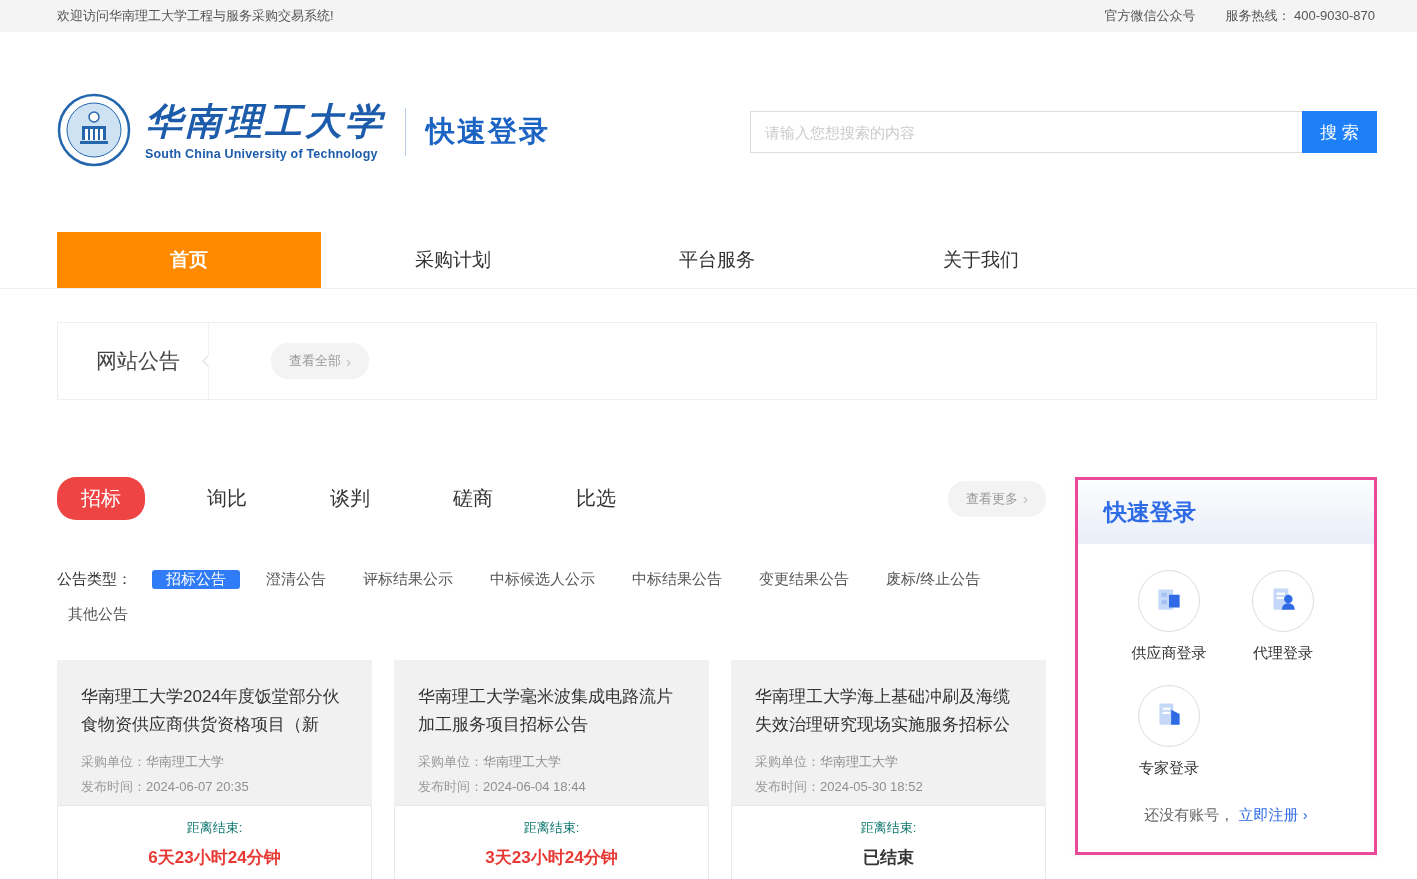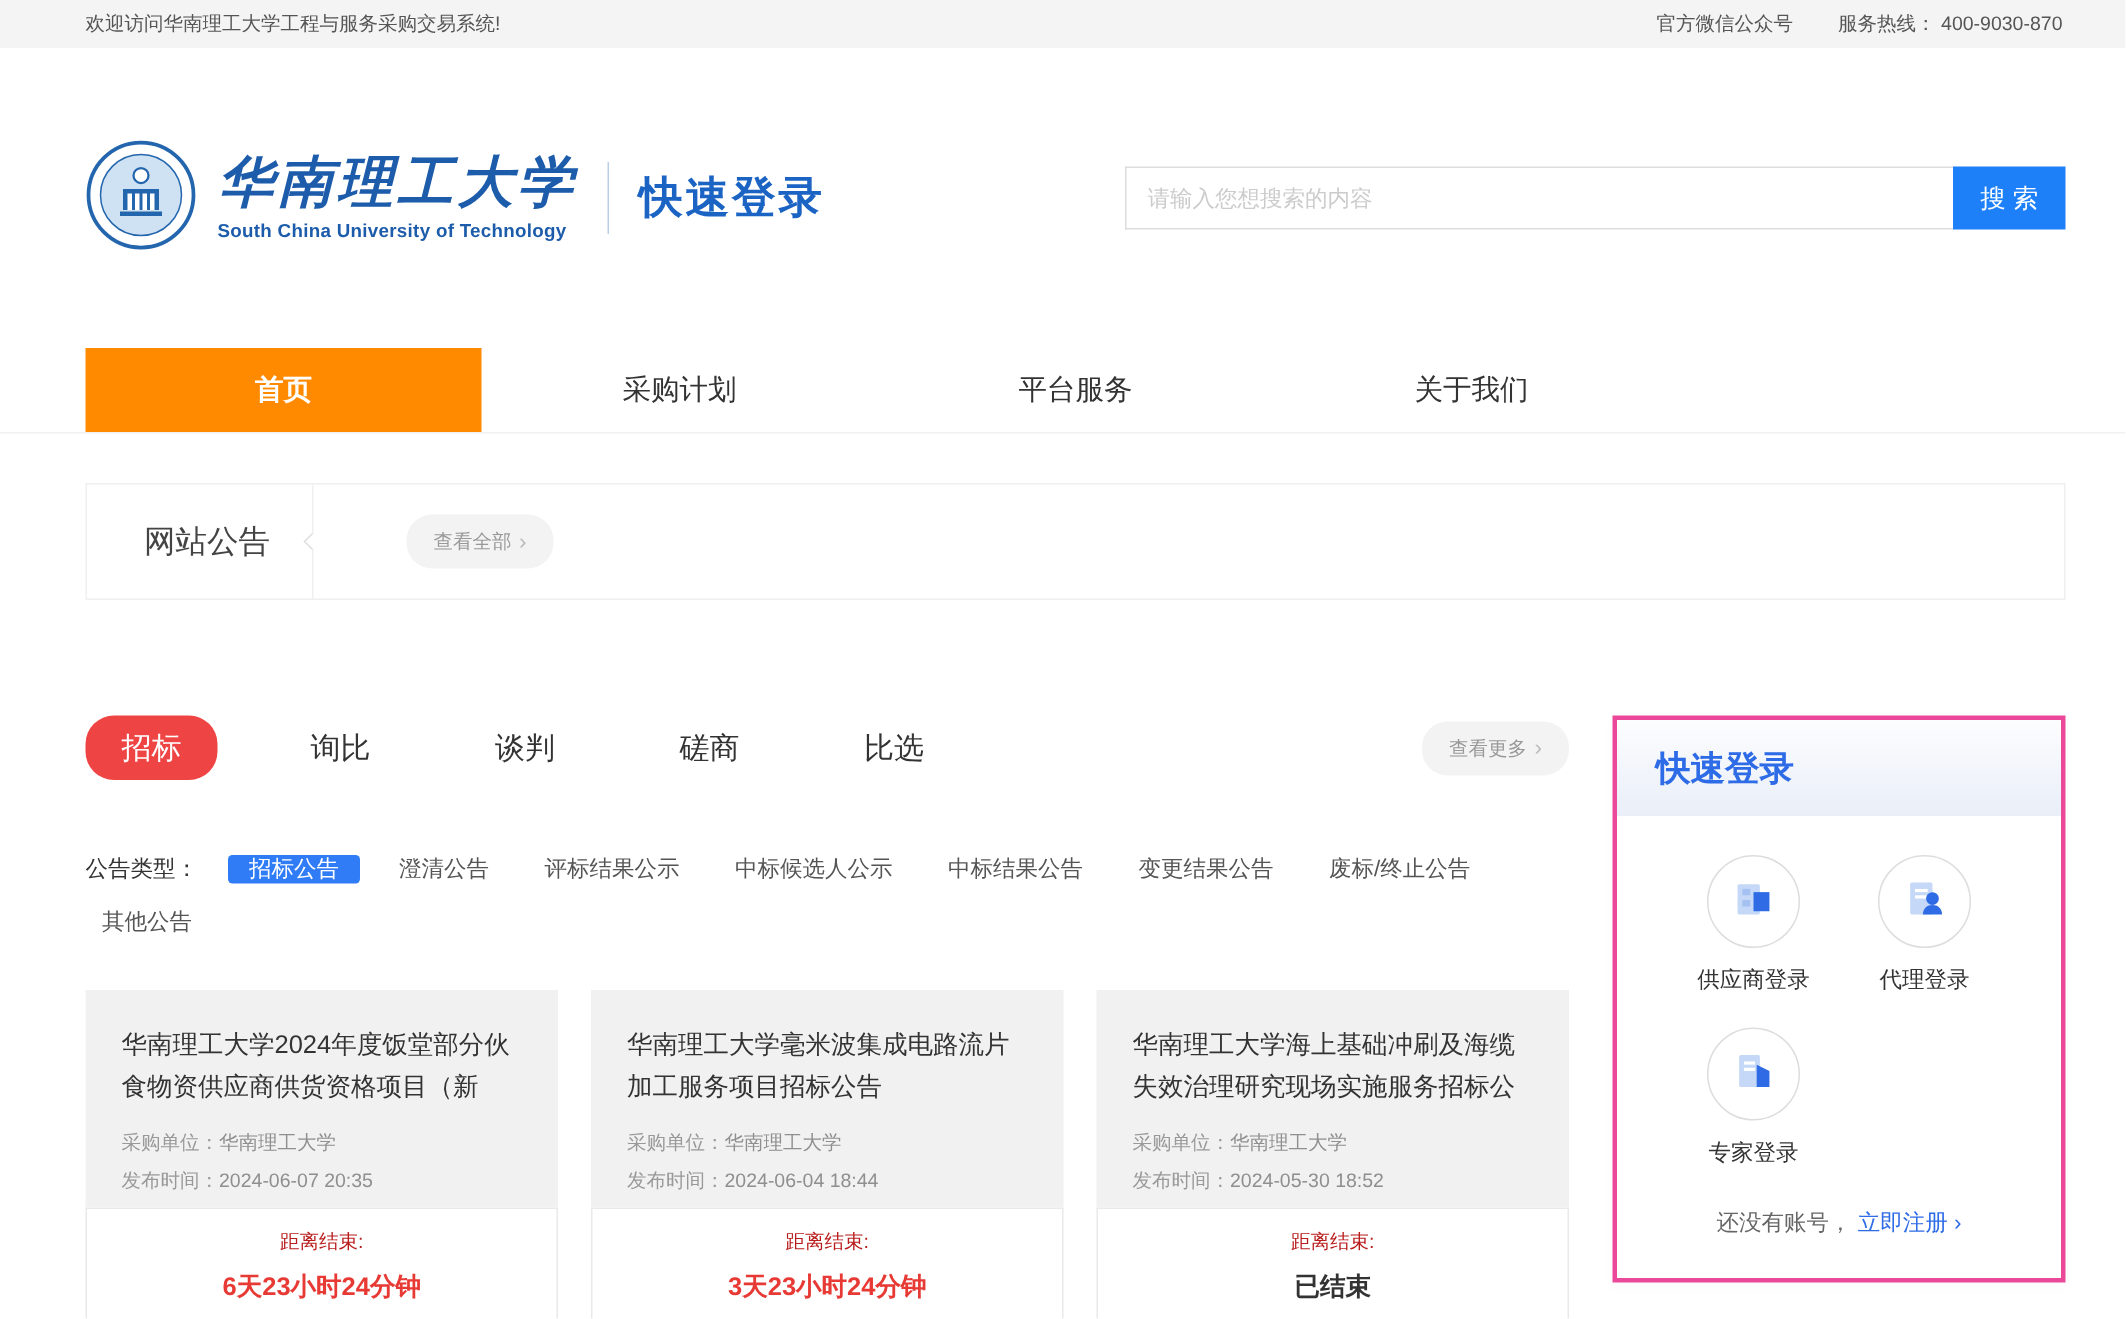--- a/index.html
+++ b/index.html
@@ -66,21 +66,21 @@
   .chip { color:#555; margin-right:37px; cursor:pointer; }
   .chip.active { background:#2f7cf6; color:#fff; padding:0 14px; border-radius:3px; margin-right:26px; }
 
   .cards { display:flex; gap:22px; margin-top:36px; }
   .card { width:315px; cursor:pointer; }
   .card-top { background:#f1f1f1; padding:23px 24px 0; height:145px; }
   .card-title { font-size:17px; color:#333; line-height:1.62; height:56px; overflow:hidden; margin-bottom:11px; }
   .card-meta { font-size:13px; color:#999; line-height:1.9; }
   .card-meta .v { color:#8f8f8f; }
   .card-bottom { background:#fff; border:1px solid #e9e9e9; height:77px; text-align:center; padding-top:13px; }
-  .cd-label { font-size:13px; color:#b91c1c; }
+  .cd-label { font-size:13px; color:#0f766e; }
   .cd-value { font-size:17px; font-weight:bold; color:#e83a35; margin-top:9px; }
   .cd-value.ended { color:#333; }
 
   
   .login-panel { border:3px solid #ec4899; height:378px; background:#fff;
     box-shadow:0 2px 8px rgba(0,0,0,.03); }
   .lp-header { height:64px; background:linear-gradient(180deg,#fcfdfe 0%,#e9eef8 100%);
     display:flex; align-items:center; padding-left:26px; }
   .lp-title { font-size:23px; font-weight:bold; color:#2e6be6; }
   .lp-grid { display:grid; grid-template-columns:1fr 1fr; row-gap:22px; padding:26px 34px 0; justify-items:center; }

